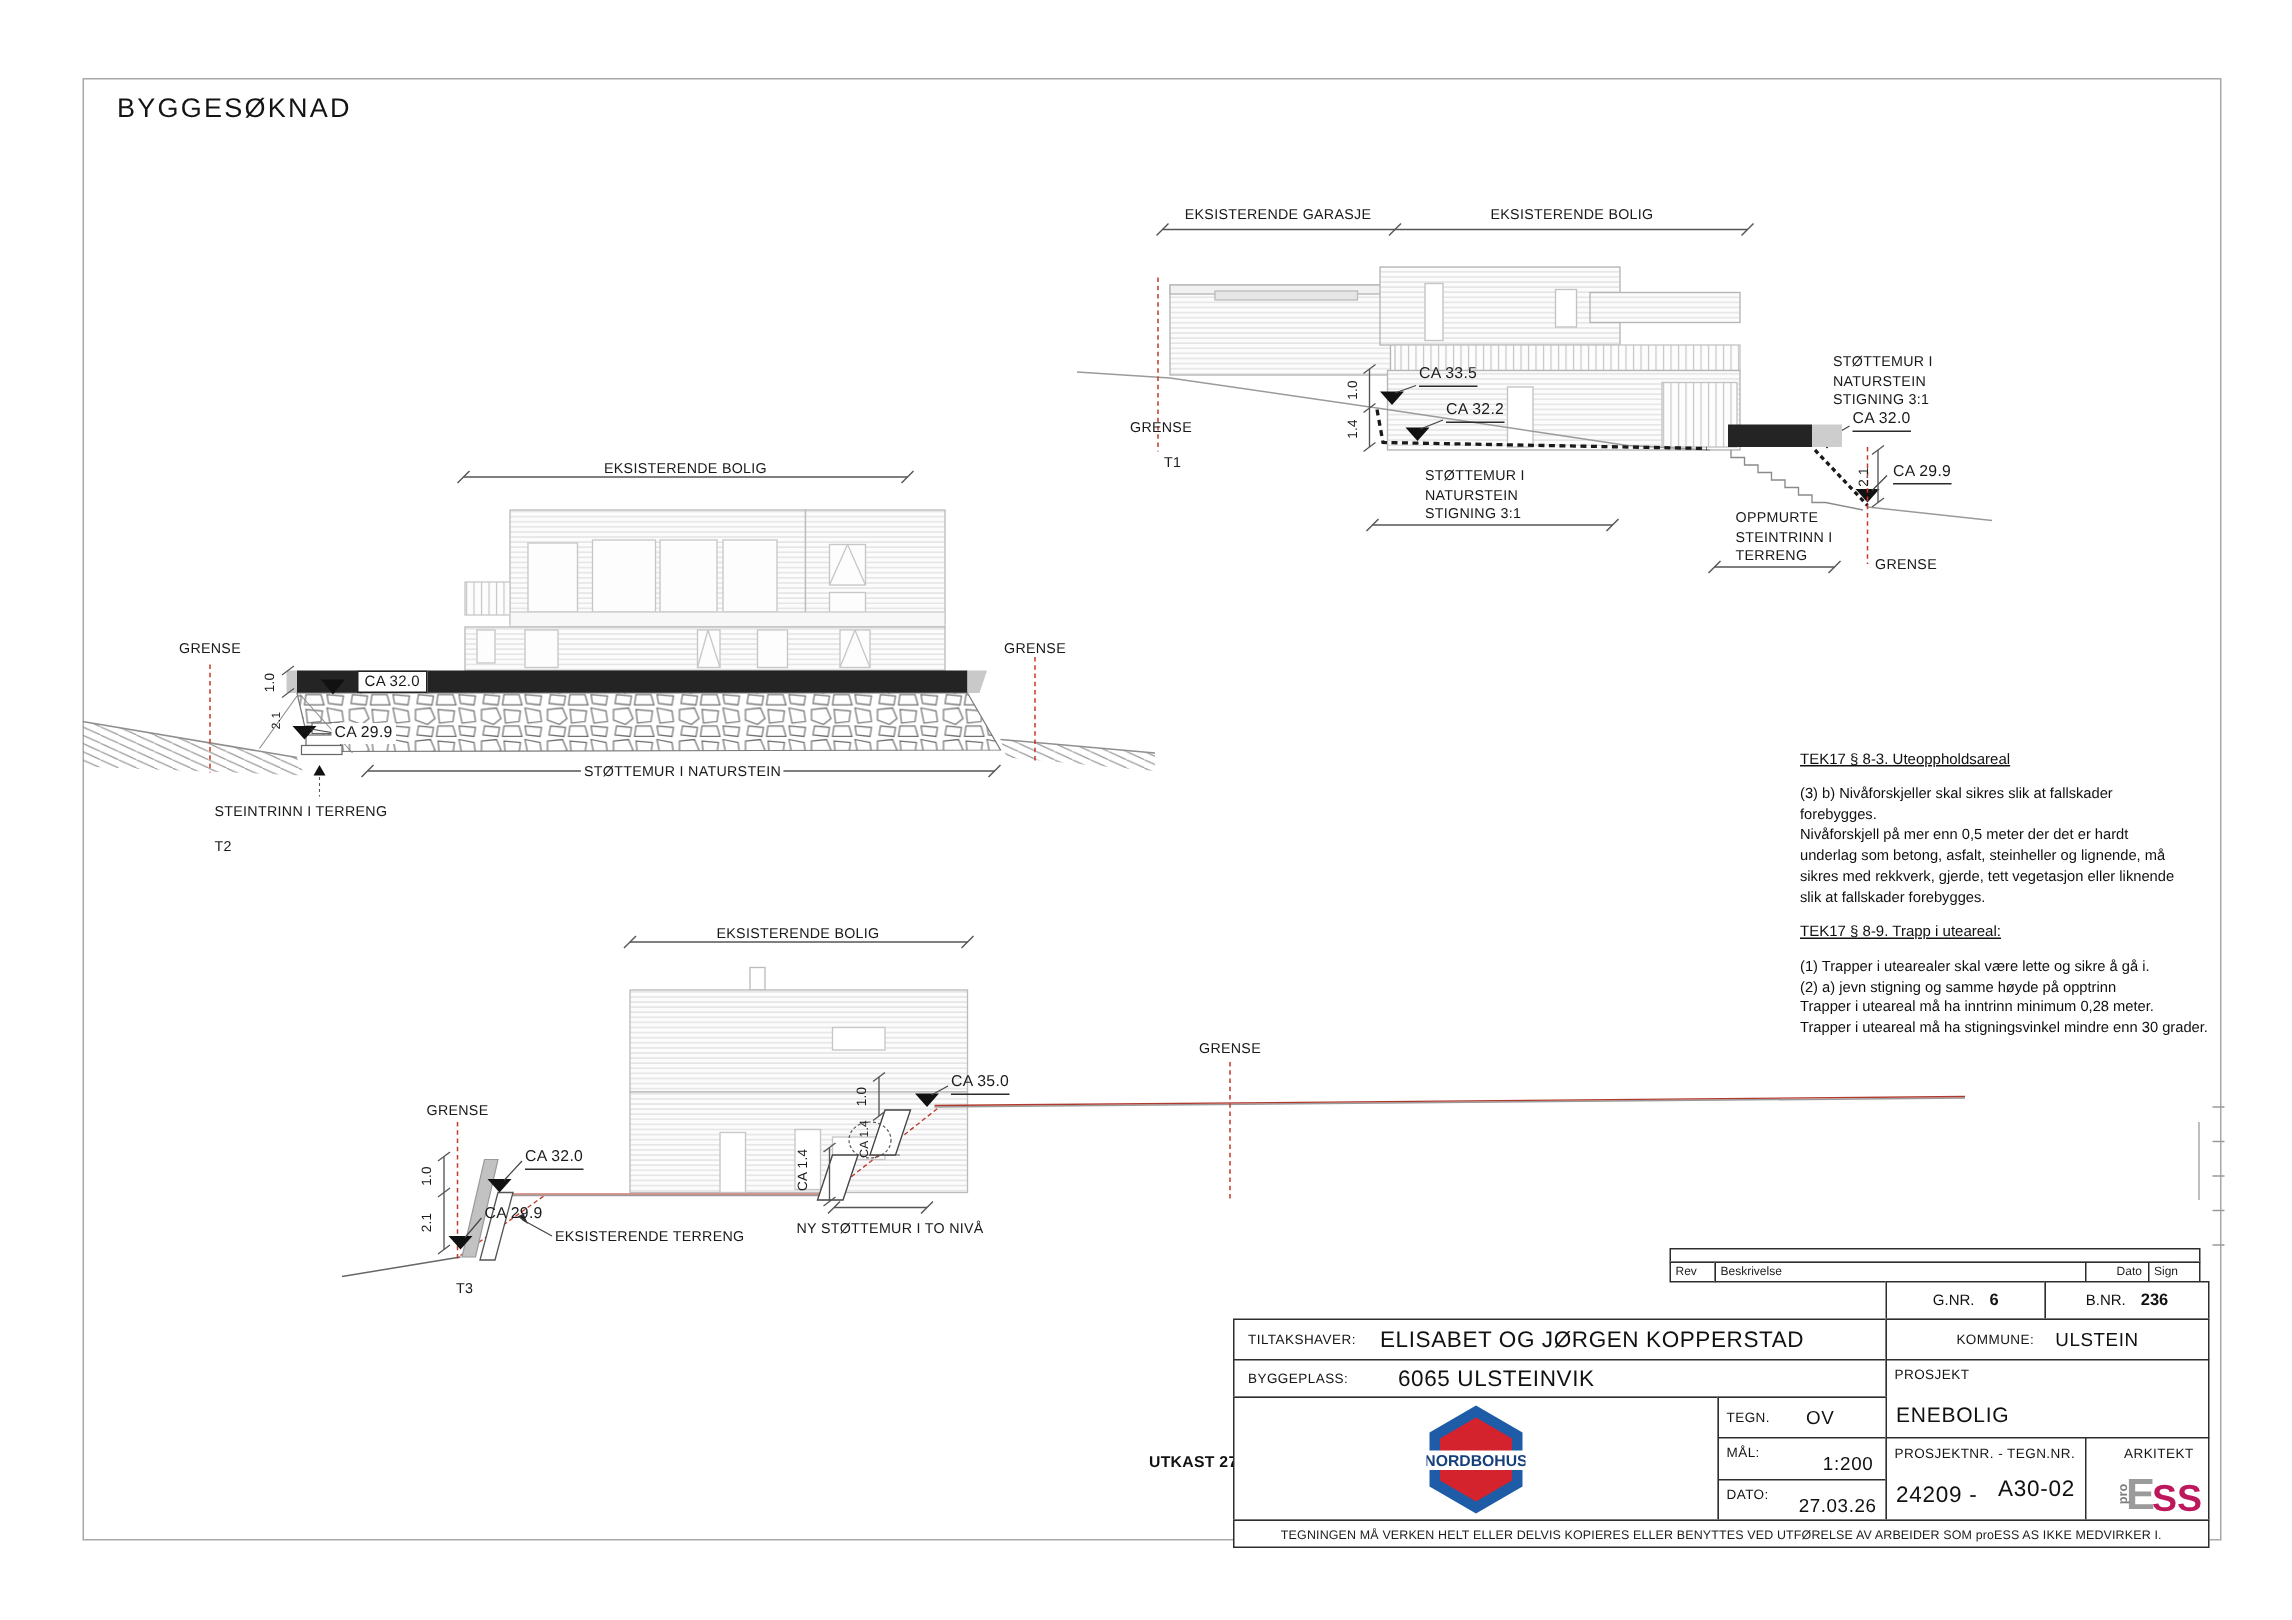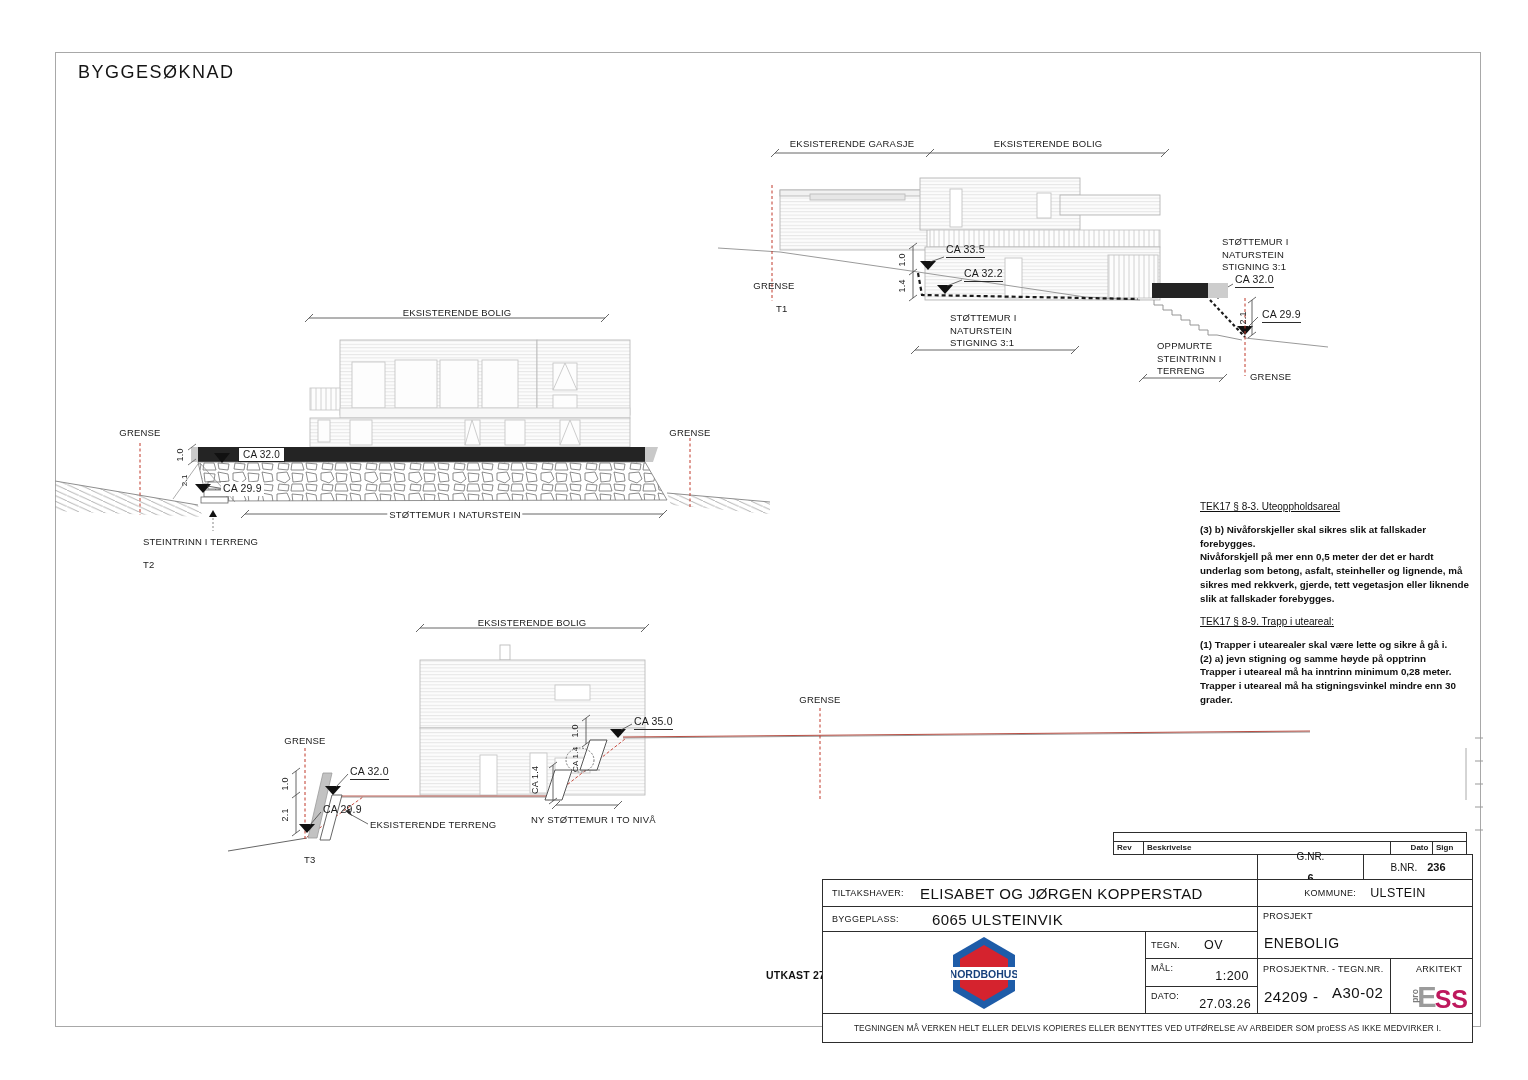--- a/index.html
+++ b/index.html
@@ -13,26 +13,26 @@
   .lbl{position:absolute;font-size:9.5px;color:#1a1a1a;white-space:nowrap;line-height:1.32;letter-spacing:.2px;}
   .ml{white-space:pre-line;}
   .ca{font-size:10.5px;}
   .lead{border-bottom:1.2px solid #2b2b2b;padding-bottom:0;}
   .rot{transform:rotate(-90deg);font-size:9px;display:inline-block;}
   .ctr{transform:translateX(-50%);}
   .wbg{background:#fff;padding:0 2px;}
   .boxed{border:1px solid #222;background:#fff;padding:0 4px;font-size:10px;}
   .note{position:absolute;width:278px;font-size:9.8px;line-height:1.4;color:#101010;}
   .note .nh{text-decoration:underline;display:inline-block;margin-bottom:9px;font-size:10px;}
-  .note .nb{white-space:pre-line;font-weight:bold;}
+  .note .nb{white-space:pre-line;}
   
   #titleblock{position:absolute;left:822px;top:832px;width:653px;height:194px;font-size:10px;}
   .tbc{position:absolute;border:1px solid #2d2d2d;box-sizing:border-box;background:#fff;}
   .tb-lab{font-size:9px;color:#151515;letter-spacing:.3px;}
-  .revlab{font-size:8px;font-weight:bold;color:#222;padding:1px 3px;display:block;}
+  .revlab{font-size:8px;font-weight:normal;color:#222;padding:1px 3px;display:block;}
   #utkast{position:absolute;left:766px;top:969px;font-size:10.5px;font-weight:bold;letter-spacing:.2px;}
 </style>
 </head>
 <body>
 
 <div id="frame"></div>
 <span id="page-title">BYGGESØKNAD</span>
 
 <div class="section" style="left:718px;top:133px;width:612px;height:270px;">
   <svg width="612" height="270">
@@ -381,21 +381,21 @@
   <div class="tbc" style="left:321px;top:9px;width:248px;height:14px;">
       <span class="revlab">Beskrivelse</span>
     </div>
   <div class="tbc" style="left:568px;top:9px;width:59px;height:14px;text-align:center;">
       <span class="revlab">Dato</span>
     </div>
   <div class="tbc" style="left:610px;top:9px;width:35px;height:14px;">
       <span class="revlab">Sign</span>
     </div>
 
-  <div class="tbc" style="left:435px;top:22px;width:107px;height:26px;display:flex;align-items:center;justify-content:center;gap:10px;flex-direction:column;">
+  <div class="tbc" style="left:435px;top:22px;width:107px;height:26px;display:flex;align-items:center;justify-content:center;gap:10px;">
     <span style="font-size:10px;">G.NR.</span>
     <span style="font-size:11px;font-weight:bold;">6</span>
   </div>
   <div class="tbc" style="left:541px;top:22px;width:110px;height:26px;display:flex;align-items:center;justify-content:center;gap:10px;">
     <span style="font-size:10px;">B.NR.</span>
     <span style="font-size:11px;font-weight:bold;">236</span>
   </div>
 
   <div class="tbc" style="left:0;top:47px;width:436px;height:28px;display:flex;align-items:center;padding-left:9px;">
     <span class="tb-lab" style="width:88px;">TILTAKSHAVER:</span>
@@ -442,16 +442,16 @@
   </div>
   <div class="tbc" style="left:568px;top:126px;width:83px;height:56px;">
     <span class="tb-lab" style="position:absolute;left:5px;top:5px;margin-left:20px;">ARKITEKT</span>
     <div style="position:absolute;right:4px;bottom:4px;display:flex;align-items:flex-end;">
       <span style="transform:rotate(-90deg);font-size:8.5px;font-weight:bold;color:#7c7c7c;margin-right:-4px;margin-bottom:8px;">pro</span>
       <span style="font-size:29px;font-weight:bold;color:#9b9b9b;line-height:.8;">E</span>
       <span style="font-size:25px;font-weight:bold;color:#be185d;line-height:.8;margin-left:-2px;">SS</span>
     </div>
   </div>
 
-  <div class="tbc" style="left:0;top:181px;width:651px;height:30px;display:flex;align-items:center;justify-content:center;">
+  <div class="tbc" style="left:0;top:181px;width:651px;height:19px;display:flex;align-items:center;justify-content:center;">
     <span style="font-size:8.3px;letter-spacing:.1px;color:#1c1c1c;">TEGNINGEN MÅ VERKEN HELT ELLER DELVIS KOPIERES ELLER BENYTTES VED UTFØRELSE AV ARBEIDER SOM proESS AS IKKE MEDVIRKER I.</span>
   </div>
 </div>
 
 </body></html>

